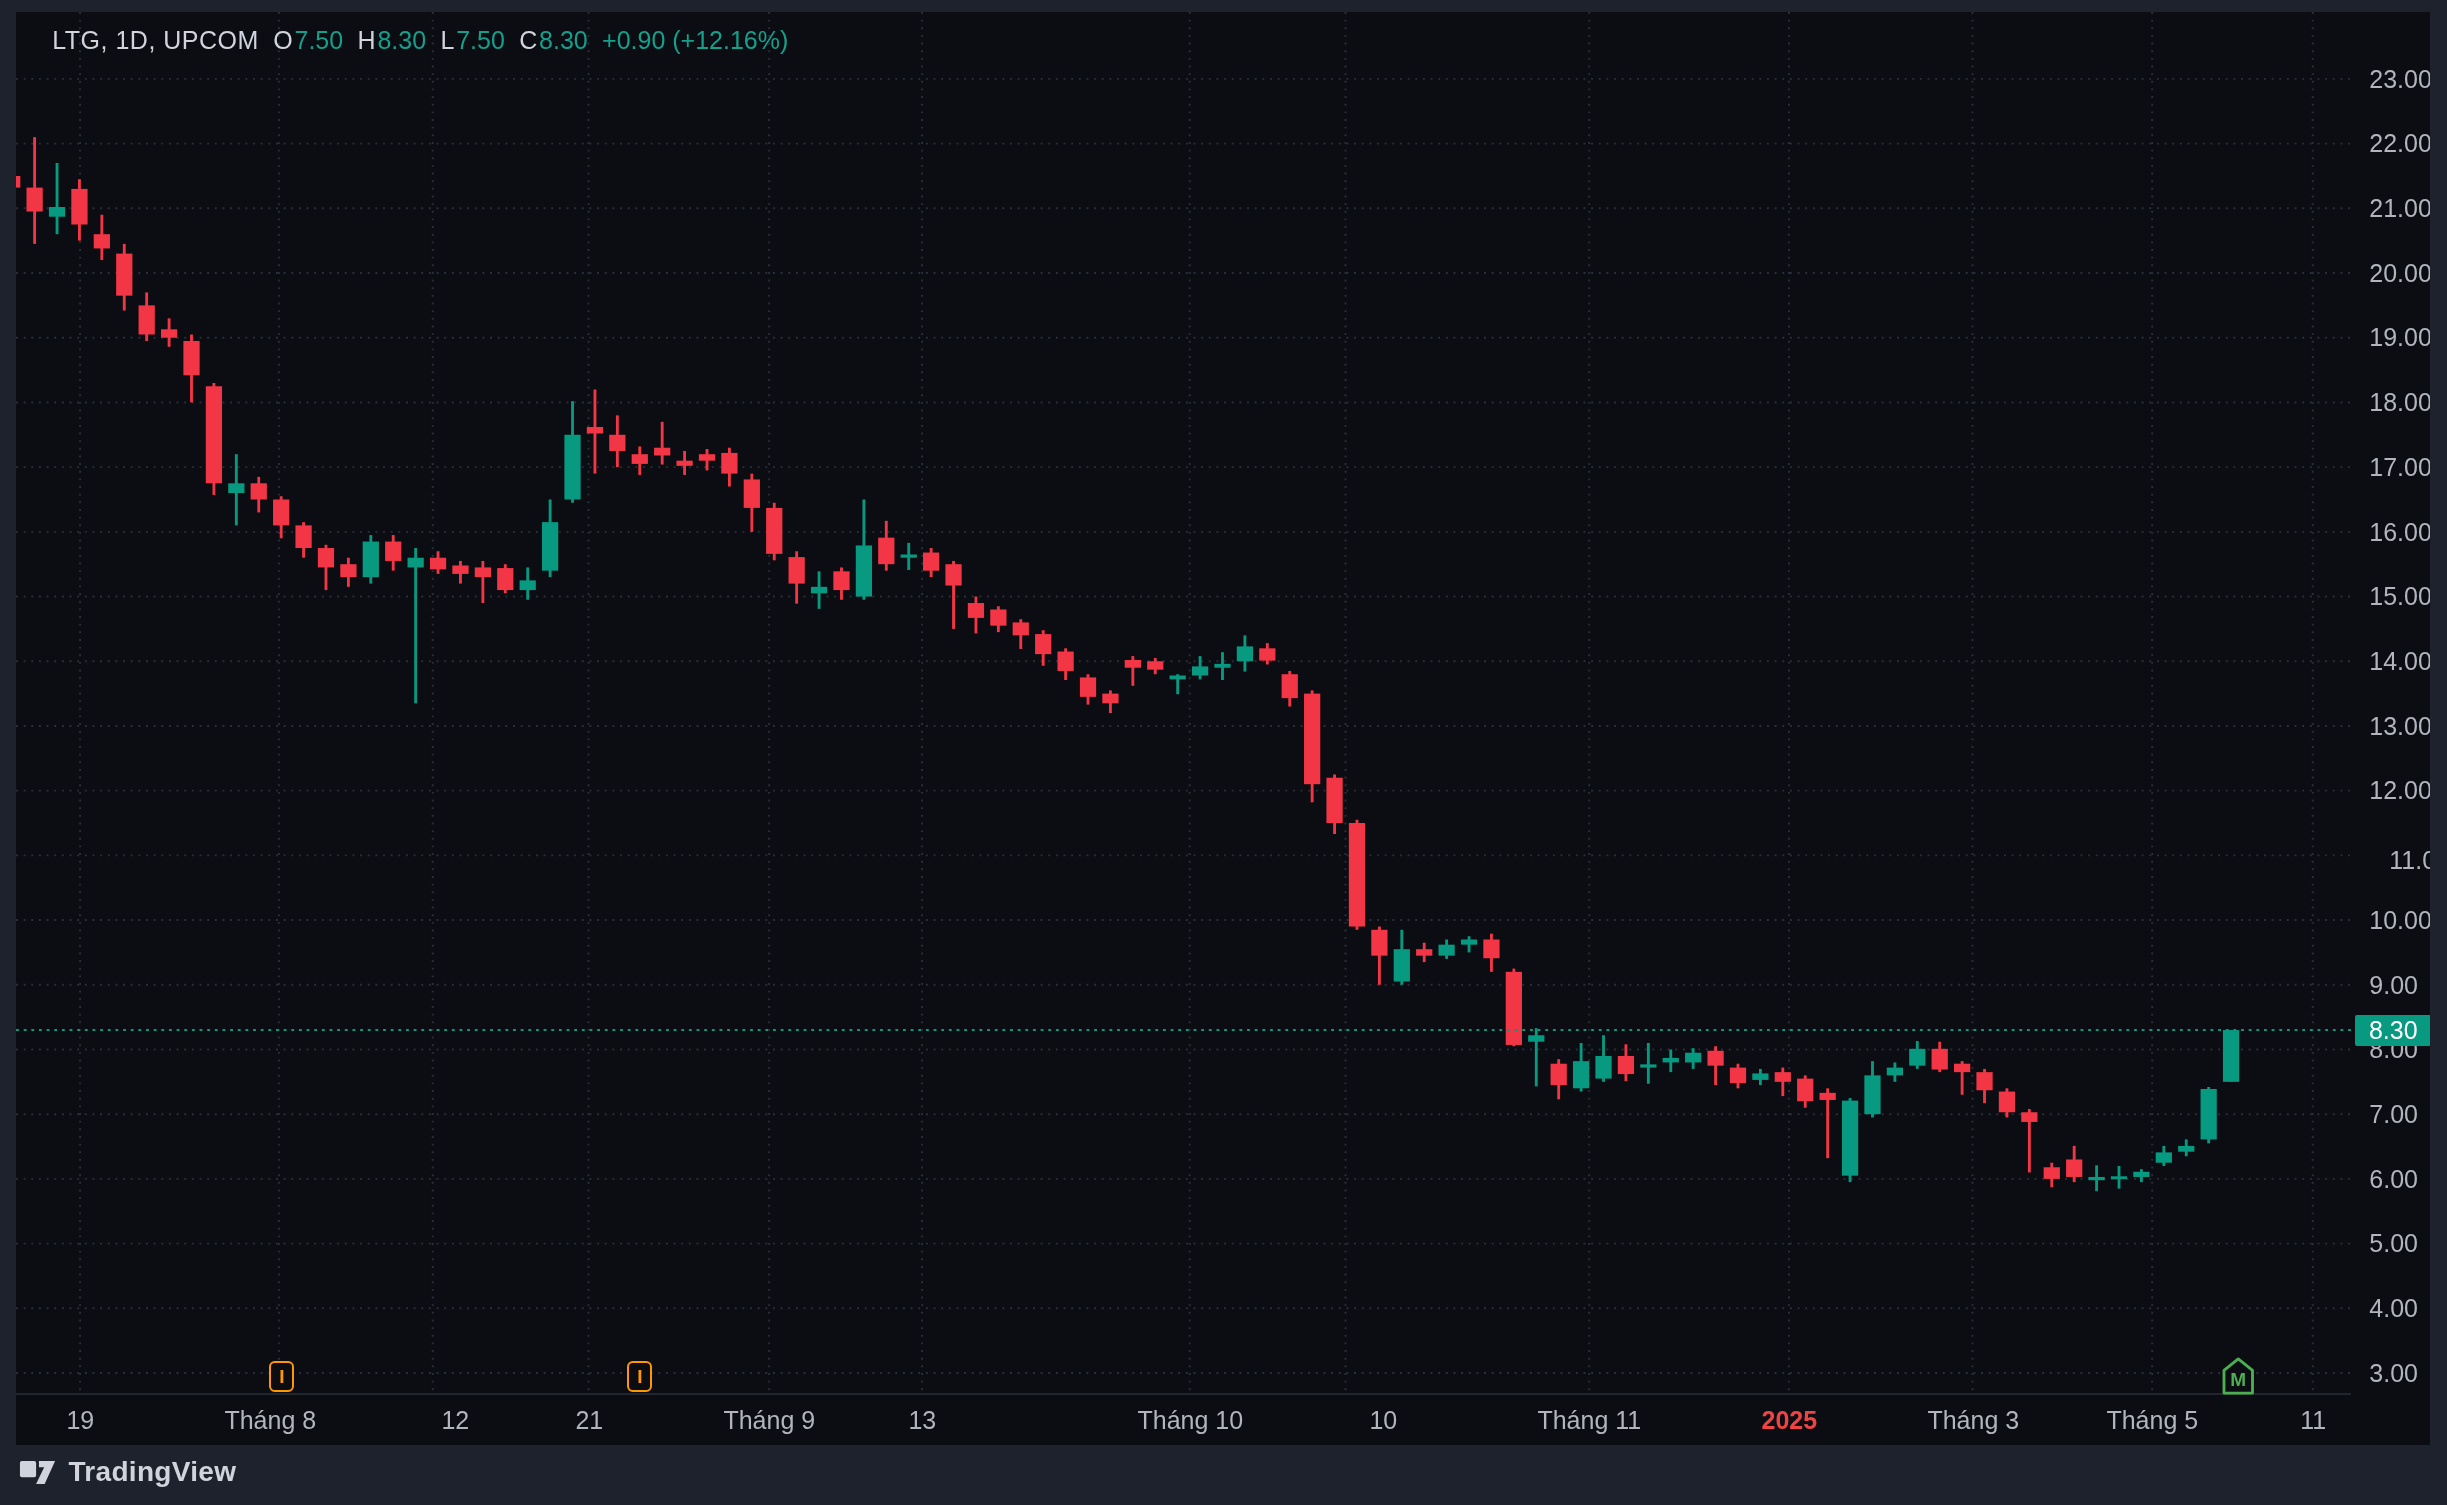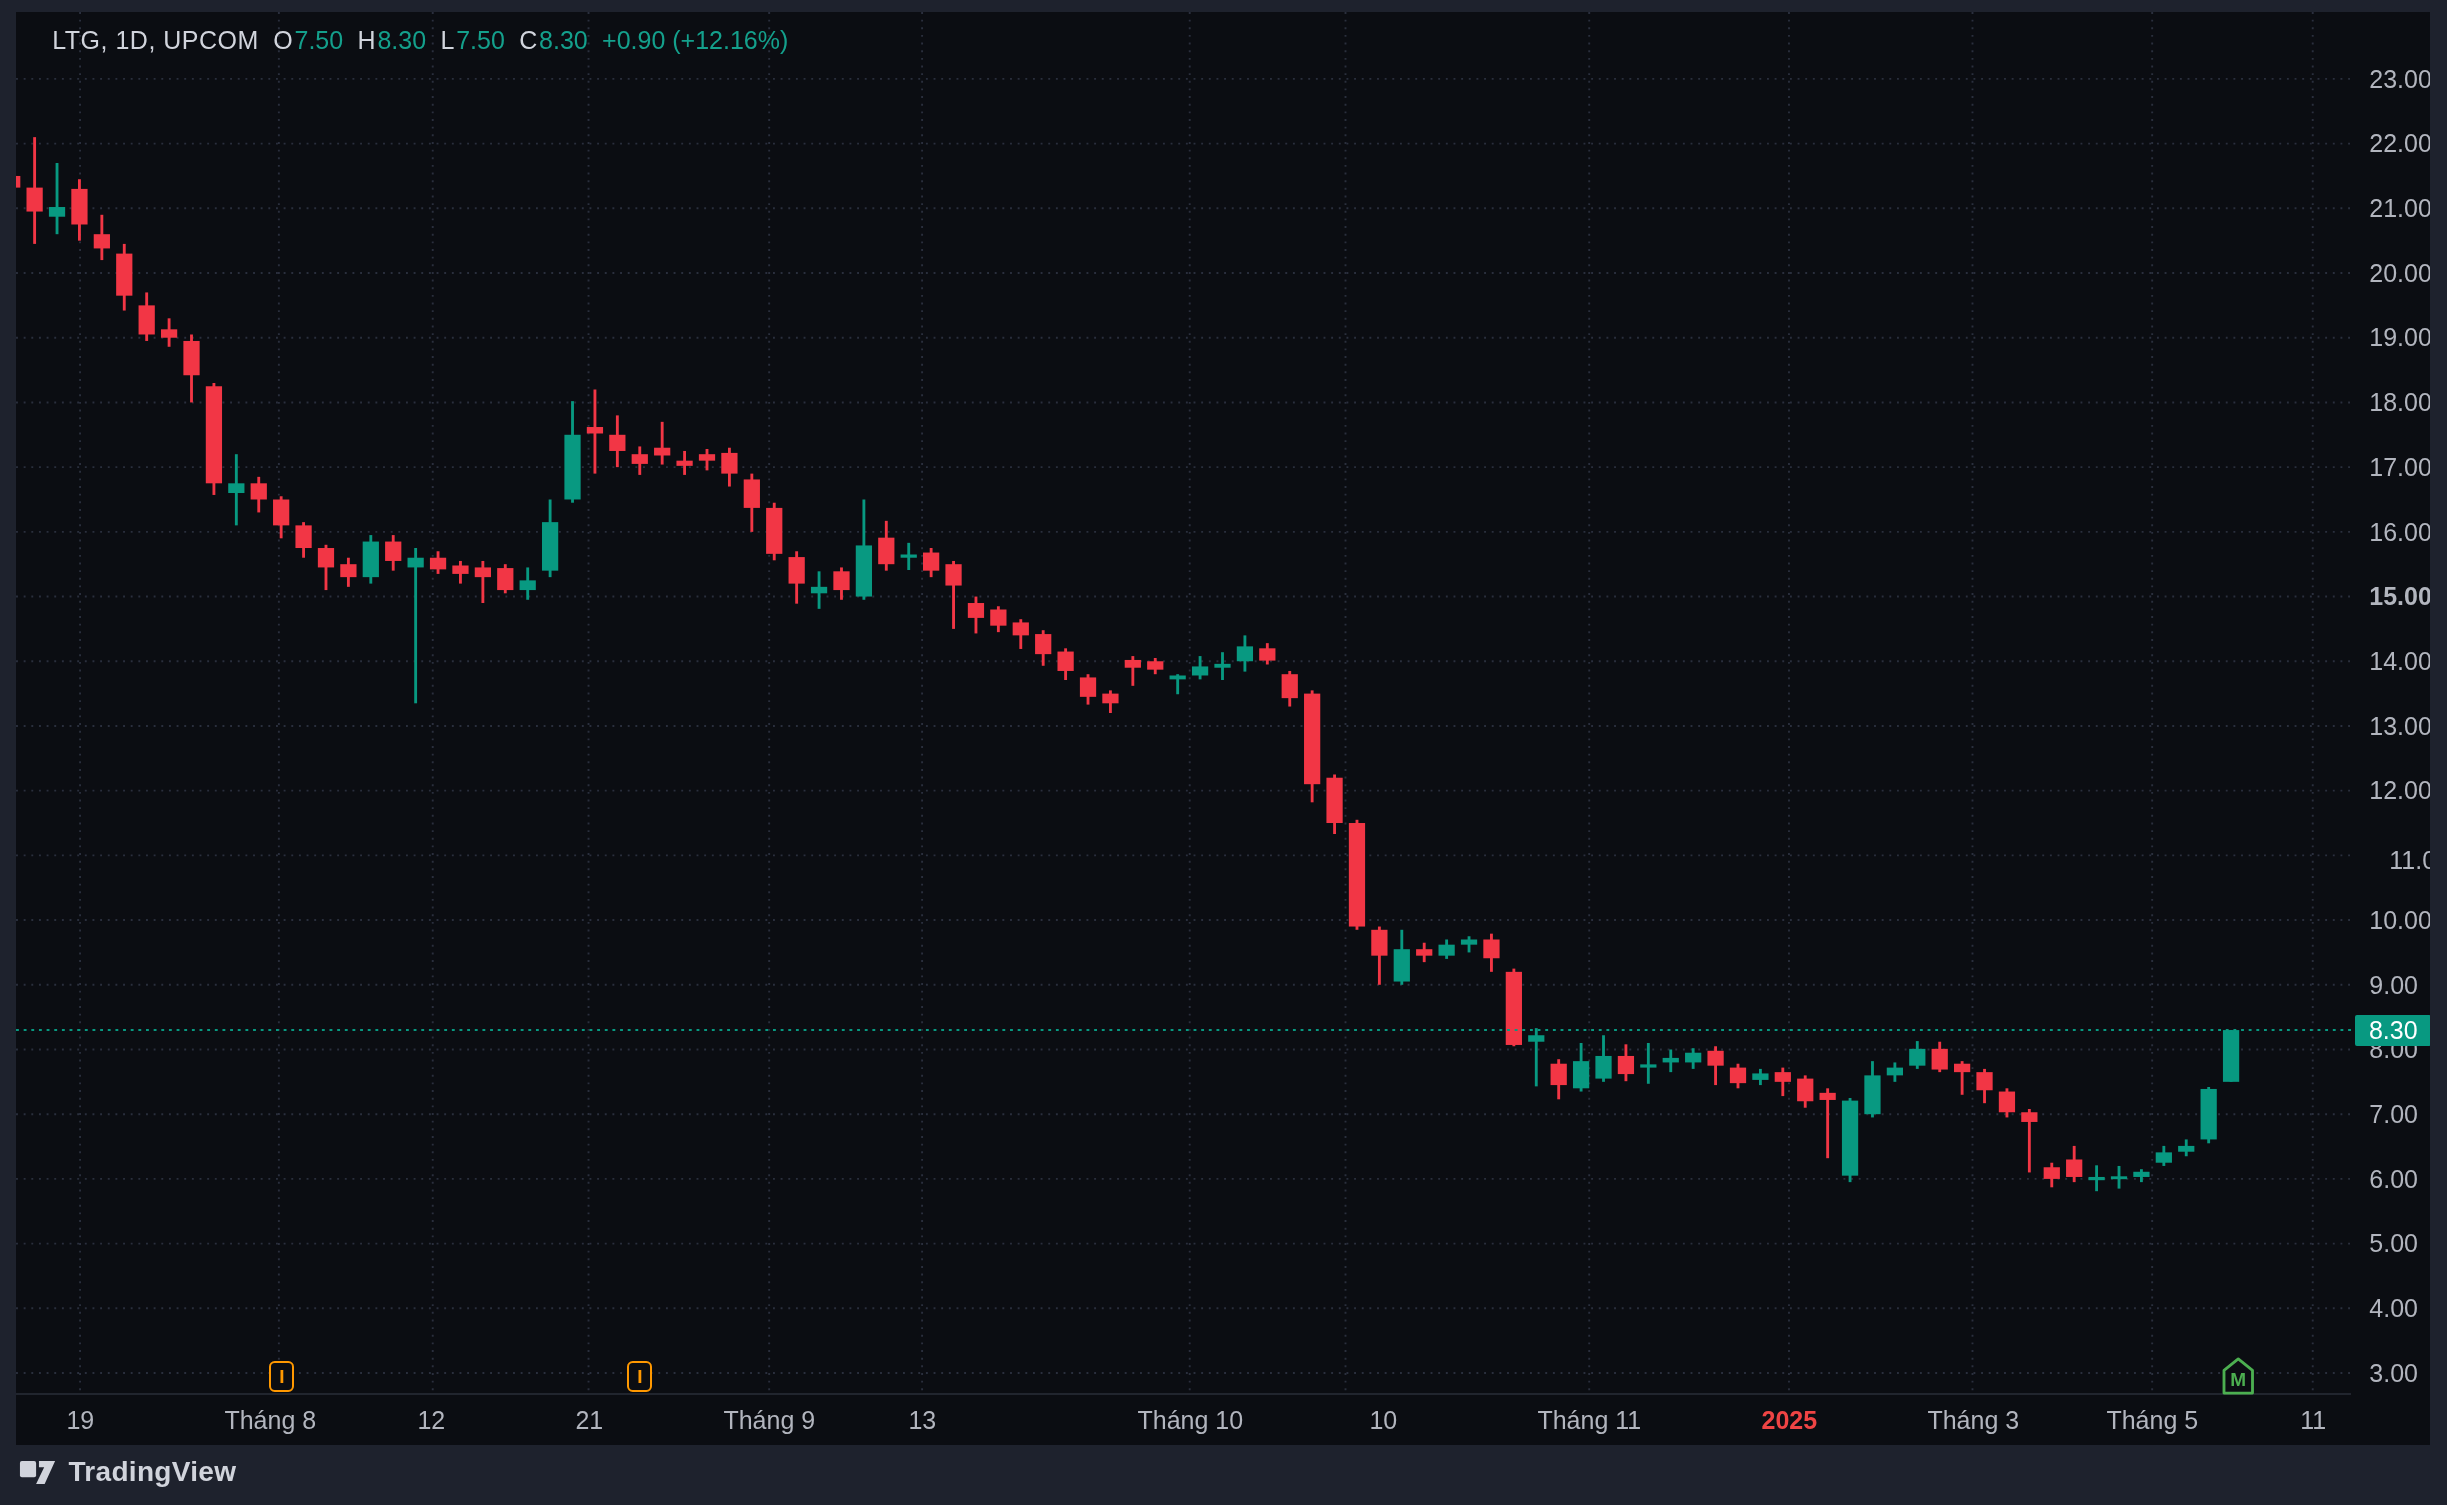--- a/index.html
+++ b/index.html
@@ -515,41 +515,41 @@
 
   <div id="price-axis">
       <div class="price-label" style="top: 53px;">23.00</div>
       <div class="price-label" style="top: 117px;">22.00</div>
       <div class="price-label" style="top: 182px;">21.00</div>
       <div class="price-label" style="top: 247px;">20.00</div>
       <div class="price-label" style="top: 311px;">19.00</div>
       <div class="price-label" style="top: 376px;">18.00</div>
       <div class="price-label" style="top: 441px;">17.00</div>
       <div class="price-label" style="top: 506px;">16.00</div>
-      <div class="price-label" style="top: 570px; font-weight: bold;">15.00</div>
+      <div class="price-label" style="top: 570px;">15.00</div>
       <div class="price-label" style="top: 635px;">14.00</div>
       <div class="price-label" style="top: 700px;">13.00</div>
       <div class="price-label" style="top: 764px;">12.00</div>
       <div class="price-label" style="top: 834px; margin-left: 20px;">11.00</div>
       <div class="price-label" style="top: 894px;">10.00</div>
       <div class="price-label" style="top: 959px;">9.00</div>
       <div class="price-label" style="top: 1023px;">8.00</div>
       <div class="price-label" style="top: 1088px;">7.00</div>
       <div class="price-label" style="top: 1153px;">6.00</div>
       <div class="price-label" style="top: 1217px;">5.00</div>
       <div class="price-label" style="top: 1282px;">4.00</div>
       <div class="price-label" style="top: 1347px;">3.00</div>
     </div>
 
   <div id="last-price-badge" style="top: 1003px; background: rgb(8, 153, 129);">8.30</div>
 
   <div id="time-axis">
       <div class="time-label" style="left: 64px;">19</div>
       <div class="time-label" style="left: 254px;">Tháng 8</div>
-      <div class="time-label" style="left: 415px; text-align: center;">12</div>
+      <div class="time-label" style="left: 439px; text-align: center;">12</div>
       <div class="time-label" style="left: 573px;">21</div>
       <div class="time-label" style="left: 753px;">Tháng 9</div>
       <div class="time-label" style="left: 906px;">13</div>
       <div class="time-label" style="left: 1174px;">Tháng 10</div>
       <div class="time-label" style="left: 1367px;">10</div>
       <div class="time-label" style="left: 1573px;">Tháng 11</div>
       <div class="time-label major" style="left: 1773px;">2025</div>
       <div class="time-label" style="left: 1957px;">Tháng 3</div>
       <div class="time-label" style="left: 2136px;">Tháng 5</div>
       <div class="time-label" style="left: 2297px;">11</div>

